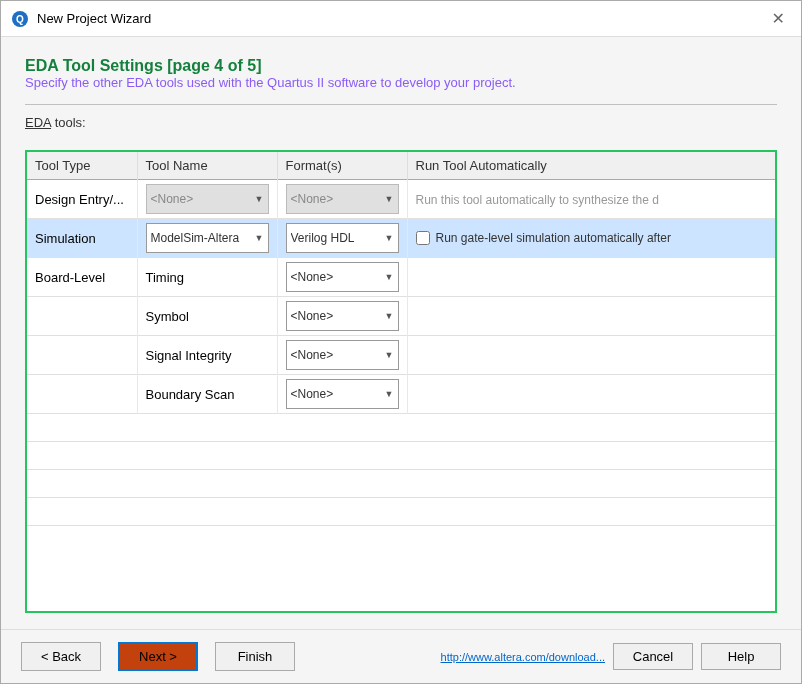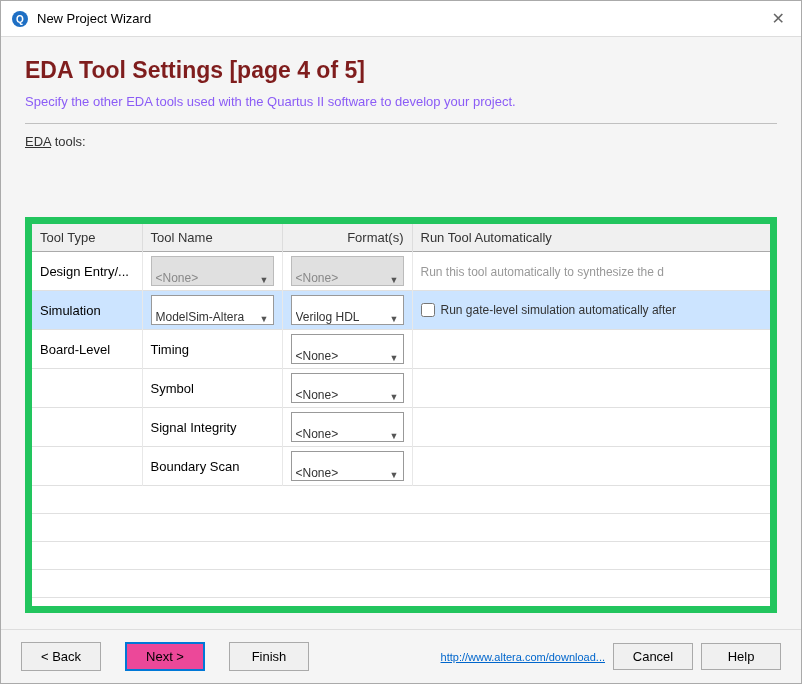--- a/index.html
+++ b/index.html
@@ -56,47 +56,45 @@
       line-height: 1;
     }
     .content {
       flex: 1;
       padding: 20px 24px 16px 24px;
       overflow: hidden;
       display: flex;
       flex-direction: column;
     }
     .page-title {
-      font-size: 23px;
+      font-size: 16px;
       font-weight: bold;
-      color: #7f1d1d;
-      margin-bottom: 10px;
+      color: #15803d;
     }
     .description {
       font-size: 13px;
       color: #8b5cf6;
       margin-bottom: 14px;
     }
     .divider {
       border: none;
       border-top: 1px solid #c0c0c0;
       margin-bottom: 10px;
     }
     .section-label {
       font-size: 13px;
       color: #333;
       margin-bottom: 20px;
     }
     .section-label u { text-decoration: underline; }
     .table-container {
-      border: 7px solid #22c55e;
+      border: 2px solid #22c55e;
       flex: 1;
       overflow: hidden;
       background: #fff;
-      margin-top: 48px;
     }
     table {
       width: 100%;
       border-collapse: collapse;
       font-size: 13px;
     }
     thead tr {
       background: #f0f0f0;
       border-bottom: 1px solid #aaa;
     }
@@ -117,21 +115,21 @@
       vertical-align: middle;
       border-right: 1px solid #e8e8e8;
       height: 28px;
     }
     tbody td:last-child { border-right: none; }
     .row-highlighted {
       background: #cce4ff;
     }
     .select-field {
       display: flex;
-      align-items: flex-end;
+      align-items: center;
       border: 1px solid #999;
       background: #fff;
       height: 30px;
       padding: 0 4px;
       font-size: 12px;
       color: #333;
       gap: 2px;
       min-width: 80px;
     }
     .select-field.disabled {
@@ -170,44 +168,44 @@
     .bottom-bar {
       padding: 12px 20px;
       display: flex;
       justify-content: space-between;
       align-items: center;
       border-top: 1px solid #ddd;
       background: #f5f5f5;
     }
     .btn-group {
       display: flex;
-      gap: 24px;
+      gap: 17px;
     }
     .btn {
       padding: 5px 18px;
       font-size: 13px;
       border: 1px solid #aaa;
       background: #f0f0f0;
       cursor: pointer;
       min-width: 80px;
       color: #000;
     }
     .btn-primary {
       border: 2px solid #0078d7;
-      background: #ec4899;
+      background: #c2410c;
     }
     .link-text {
       font-size: 11px;
       color: #0066cc;
       text-decoration: underline;
       text-align: right;
     }
     .col-tool-type { width: 110px; }
     .col-tool-name { width: 140px; }
-    .col-formats { width: 130px; text-align: right; }
+    .col-formats { width: 130px; }
     .col-run { width: auto; }
   </style>
 </head>
 <body>
 
 <div class="window">
 
   <div class="title-bar">
     <div class="title-bar-left">
       <svg class="title-icon" viewBox="0 0 18 18">

